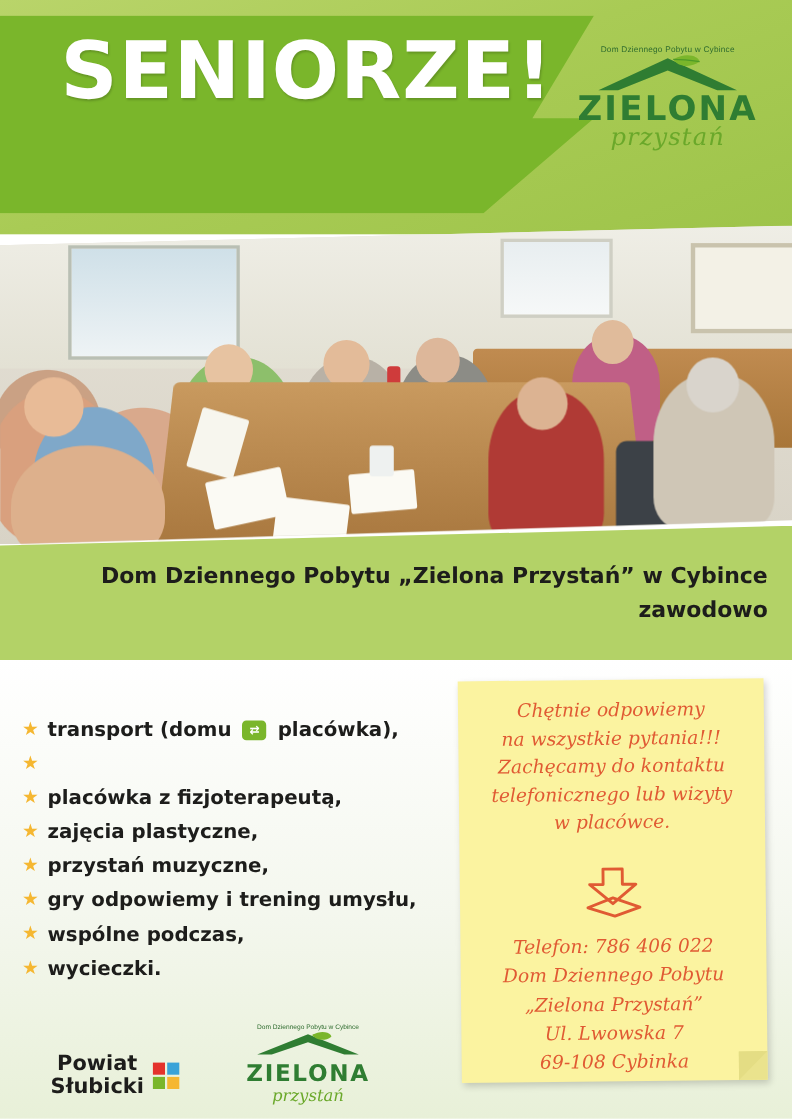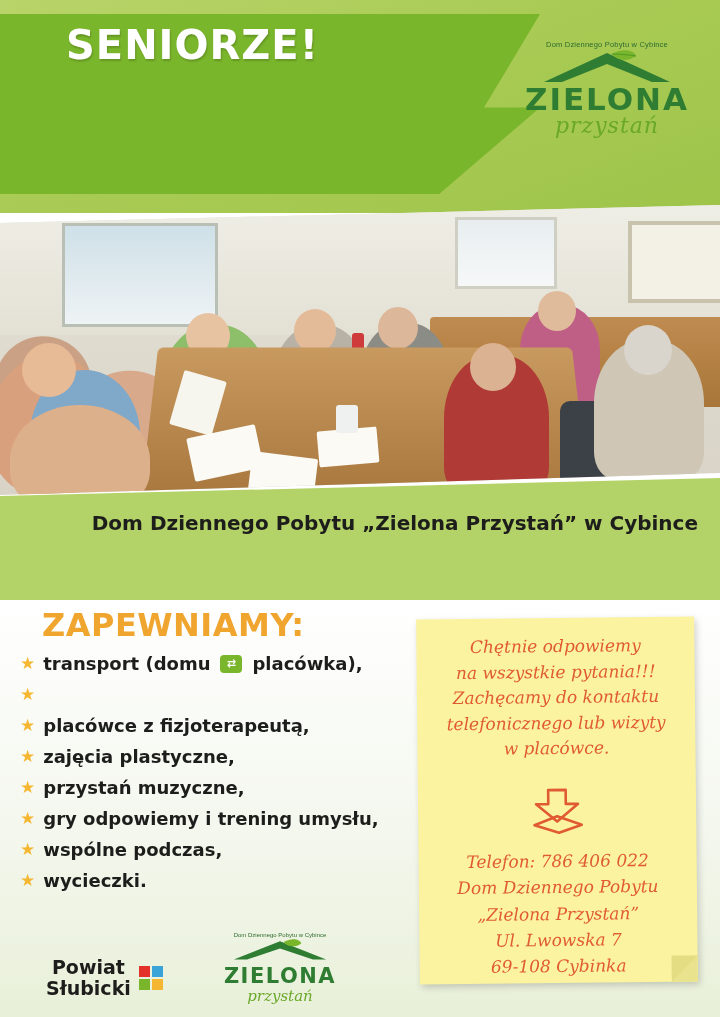--- a/index.html
+++ b/index.html
@@ -29,27 +29,26 @@
     top: 14px;
     width: 560px;
     height: 180px;
     background: #7ab62b;
     clip-path: polygon(0 0, 100% 0, 90% 52%, 100% 52%, 82% 100%, 0 100%);
   }
   .title-main {
     position: absolute;
     left: 55px;
     top: 22px;
-    font-size: 40px;
+    font-size: 72px;
     font-weight: bold;
     color: #ffffff;
     letter-spacing: 1px;
     text-shadow: 1px 2px 2px rgba(0,0,0,.18);
     font-family: "DejaVu Sans", sans-serif;
-    margin-left: 11px;
   }
   .title-sub {
     position: absolute;
     left: 36px;
     top: 125px;
     font-size: 34px;
     font-weight: bold;
     color: #ffffff;
     letter-spacing: .5px;
     text-shadow: 1px 2px 2px rgba(0,0,0,.15);
@@ -403,40 +402,40 @@
     <div class="ph person p1"></div>
     <div class="ph person p3"></div>
     <div class="ph head h1"></div>
     <div class="ph person p2"></div>
   </div>
 </div>
 
 <div class="announce">
   <div class="announce-text">
     <div>Dom Dziennego Pobytu „Zielona Przystań” w Cybince</div>
+    <div>zawodowo</div>
   </div>
 </div>
 
 <div class="body-sec">
 
-  <div class="zapewniamy">ZAPEWNIAMY:</div>
 
   <ul class="benefits">
     <li>
       <span class="star">★</span>
       <span>transport (domu</span>
       <span class="swap-icon">⇄</span>
       <span>placówka),</span>
     </li>
     <li>
       <span class="star">★</span>
     </li>
     <li>
       <span class="star">★</span>
-      <span>placówce z fizjoterapeutą,</span>
+      <span>placówka z fizjoterapeutą,</span>
     </li>
     <li>
       <span class="star">★</span>
       <span>zajęcia plastyczne,</span>
     </li>
     <li>
       <span class="star">★</span>
       <span>przystań muzyczne,</span>
     </li>
     <li>

